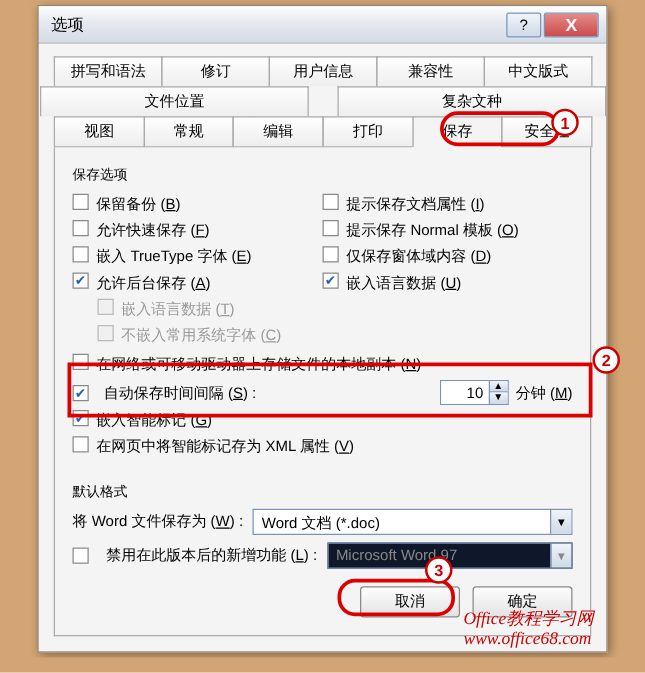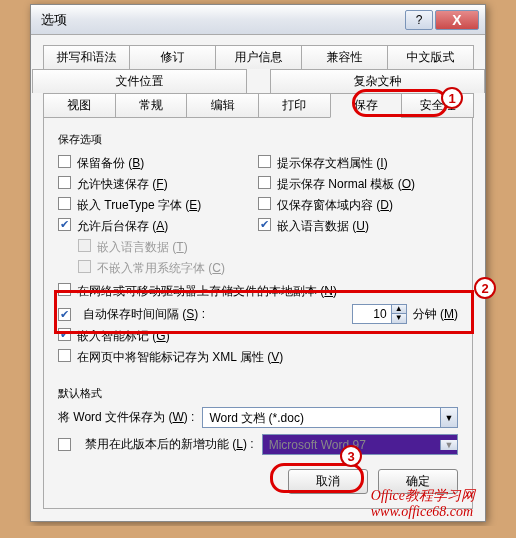--- a/index.html
+++ b/index.html
@@ -198,21 +198,21 @@
     gap: 8px;
     margin: 6px 0;
   }
   .combo {
     flex: 1;
     display: flex;
     border: 1px solid #7a94b8;
     background: #fff;
     height: 21px;
   }
-  .combo.disabled { background: #4c1d95; color: #888; align-items: center; }
+  .combo.disabled { background: #0f172a; color: #888; }
   .combo .combo-text {
     flex: 1;
     padding: 2px 6px;
     font-size: 12px;
   }
   .combo .combo-btn {
     width: 17px;
     background: linear-gradient(#f0f4fa, #cfd9e8);
     border-left: 1px solid #7a94b8;
     display: flex;

